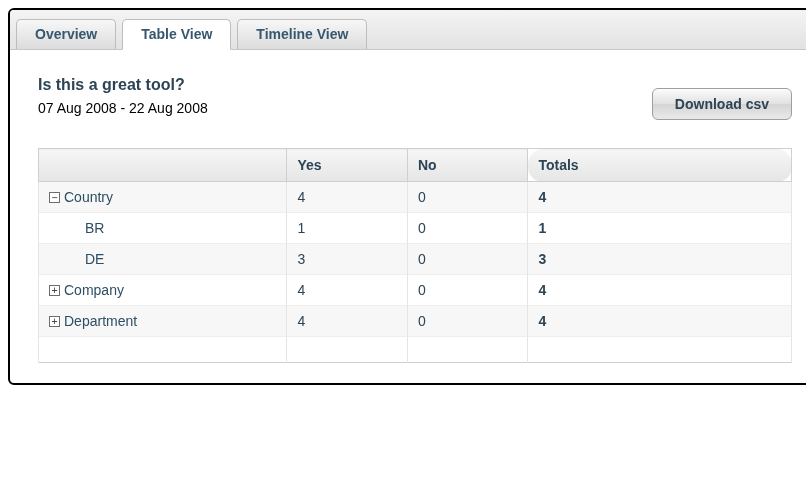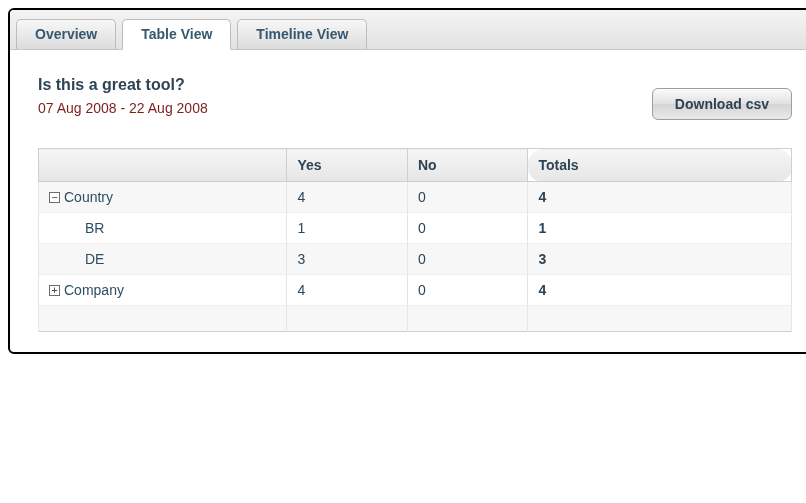--- a/index.html
+++ b/index.html
@@ -54,21 +54,21 @@
     align-items: flex-start;
     margin-bottom: 28px;
   }
   .question {
     font-weight: bold;
     font-size: 16px;
     color: #2d4455;
   }
   .daterange {
     margin-top: 6px;
-    color: #7f1d1d;
+    color: #000000;
     font-size: 14px;
   }
   .dl-btn {
     margin-top: 12px;
     padding: 7px 22px;
     border: 1px solid #9e9e9e;
     border-radius: 6px;
     background: linear-gradient(to bottom, #fbfbfb 0%, #e1e1e1 50%, #d5d5d5 51%, #e9e9e9 100%);
     font-weight: bold;
     font-size: 14px;
@@ -181,20 +181,28 @@
           <td class="totals">3</td>
         </tr>
         <tr>
           <td>
             <span class="tree-toggle">+</span><span class="group-link">Company</span>
           </td>
           <td>4</td>
           <td>0</td>
           <td class="totals">4</td>
         </tr>
+        <tr>
+          <td>
+            <span class="tree-toggle">+</span><span class="group-link">Department</span>
+          </td>
+          <td>4</td>
+          <td>0</td>
+          <td class="totals">4</td>
+        </tr>
         <tr class="empty">
           <td></td>
             <td></td>
             <td></td>
             <td class="totals"></td>
         </tr>
       </tbody>
     </table>
 
   </div>

